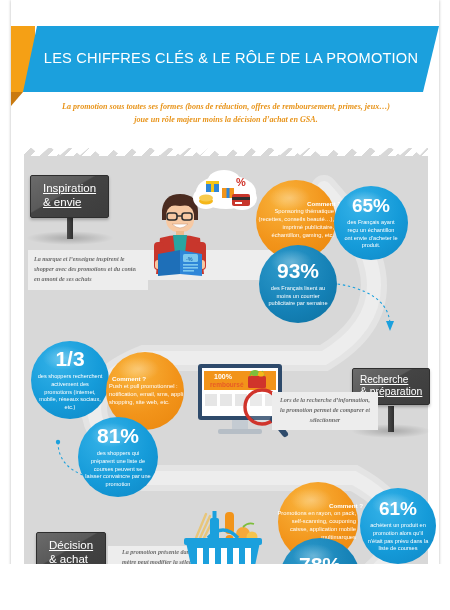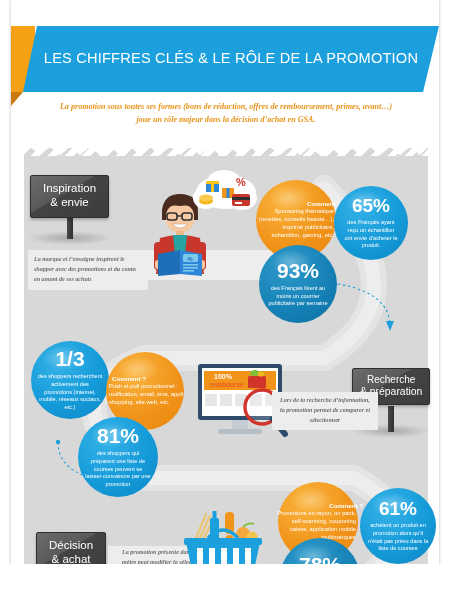--- a/index.html
+++ b/index.html
@@ -31,21 +31,21 @@
   
   .body-grey{position:absolute;left:24px;top:148px;width:404px;height:462px;background:#D8D8D8;}
   .torn{position:absolute;left:24px;top:146px;width:404px;height:10px;
     background:repeating-linear-gradient(135deg,#ffffff 0 6px,transparent 0 12px);}
 
   
   .sign{position:absolute;}
   .sign-board{position:relative;background:linear-gradient(150deg,#6B6B6B 0%,#5A5A5A 42%,#444444 44%,#3C3C3C 100%);
     border:1px solid #2E2E2E;border-radius:2px;padding:6px 12px 7px 12px;
     box-shadow:0 2px 3px rgba(0,0,0,.25);}
-  .sign-l{color:#ffffff;font-size:11.5px;line-height:1.2;text-align:center;white-space:nowrap;}
+  .sign-l{color:#ffffff;font-size:11.5px;line-height:1.2;text-align:left;white-space:nowrap;text-decoration:underline;}
   .sign-post{position:absolute;left:50%;margin-left:-3px;width:6px;height:26px;
     background:linear-gradient(90deg,#4A4A4A,#2F2F2F);}
   .sign-shadow{position:absolute;left:50%;margin-left:-44px;width:88px;height:14px;border-radius:50%;
     background:radial-gradient(ellipse at center,rgba(0,0,0,.22) 0%,rgba(0,0,0,0) 70%);}
 
   
   .cap{position:absolute;background:#EDEDED;color:#6D6D6D;font-style:italic;font-weight:bold;
     font-size:6.1px;line-height:1.62;font-family:"Liberation Serif", serif;}
 
   
@@ -79,22 +79,22 @@
     <div class="hdr-ribbon-fold"></div>
     <svg width="416" height="66" style="position:absolute;left:12px;top:0;">
       <polygon points="14,0 416,0 400,66 0,66" fill="#1BA0DD"></polygon>
     </svg>
     <div class="hdr-text">
       <div class="hdr-line">LES CHIFFRES CLÉS &amp; LE RÔLE DE LA PROMOTION</div>
     </div>
   </div>
 
   <div class="sub-wrap">
-    <div class="sub-line">La promotion sous toutes ses formes (bons de réduction, offres de remboursement, primes, avant…)</div>
-    <div class="sub-line">joue un rôle majeur dans la décision d’achat en GSA.</div>
+    <div class="sub-line">La promotion sous toutes ses formes (bons de réduction, offres de remboursement, primes, jeux…)</div>
+    <div class="sub-line">joue un rôle majeur moins la décision d’achat en GSA.</div>
   </div>
 
   <div class="body-grey"></div>
   <svg class="torn" width="404" height="12" viewBox="0 0 404 12" preserveAspectRatio="none">
     <polygon fill="#ffffff" points="0,0 404,0 404,1 396,11 386,1 376,11 366,1 356,11 346,1 336,11 326,1 316,11 306,1 296,11 286,1 276,11 266,1 256,11 246,1 236,11 226,1 216,11 206,1 196,11 186,1 176,11 166,1 156,11 146,1 136,11 126,1 116,11 106,1 96,11 86,1 76,11 66,1 56,11 46,1 36,11 26,1 16,11 6,1 0,8"></polygon>
   </svg>
 
   <svg style="position:absolute;left:24px;top:148px;" width="404" height="462">
     <path d="M 300 40 Q 400 150 300 210 L 120 210 Q 20 250 120 330 L 330 330 Q 420 380 330 440" fill="none" stroke="#E4E4E4" stroke-width="26" stroke-linecap="round"></path>
     <path d="M 300 40 Q 400 150 300 210 L 120 210 Q 20 250 120 330 L 330 330 Q 420 380 330 440" fill="none" stroke="#EDEDED" stroke-width="14" stroke-linecap="round"></path>

